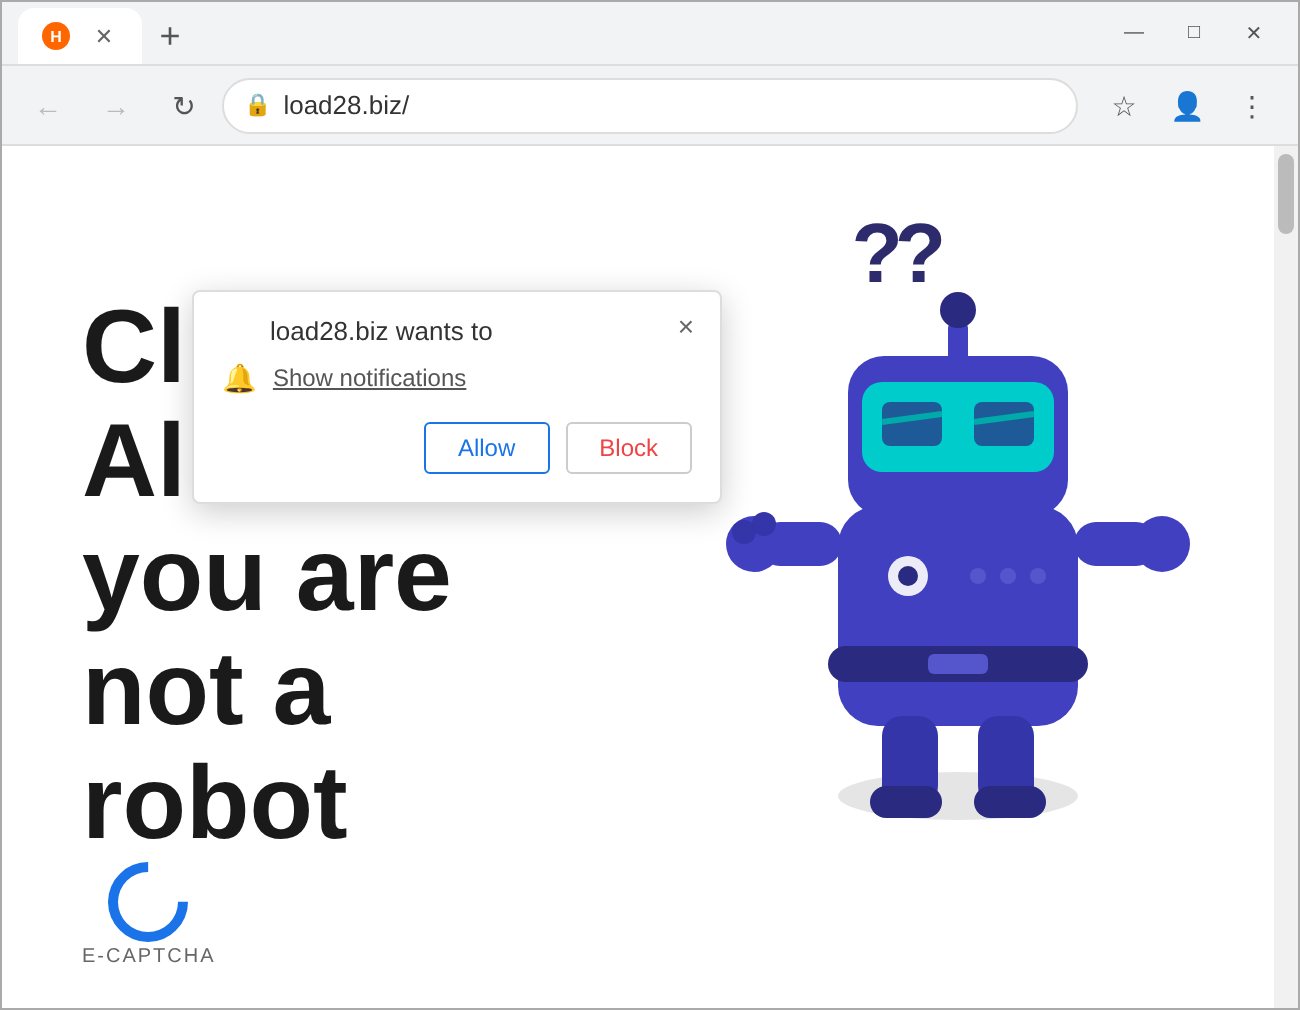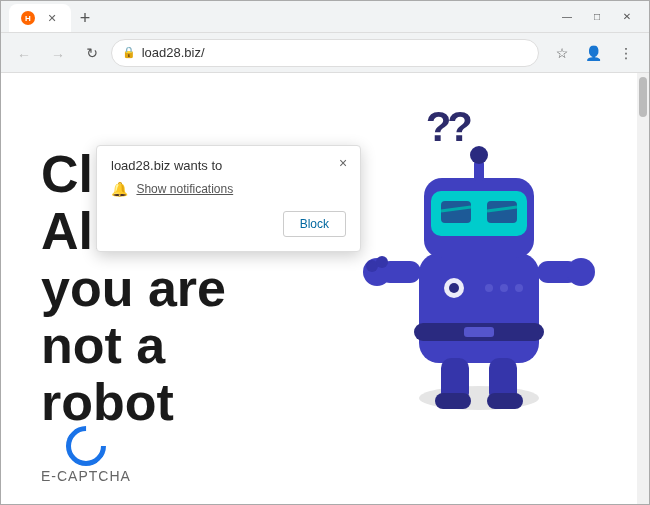--- a/index.html
+++ b/index.html
@@ -124,20 +124,21 @@
       display: flex; align-items: center; justify-content: center;
       font-size: 14px; color: #666;
       cursor: pointer;
       border-radius: 3px;
     }
     .popup-title {
       font-size: 13px;
       color: #333;
       font-weight: 400;
       margin-bottom: 8px;
+      margin-left: 24px;
     }
     .popup-notification-row {
       display: flex;
       align-items: center;
       gap: 8px;
       margin-bottom: 14px;
     }
     .bell-icon { font-size: 14px; color: #555; }
     .popup-notification-text {
       font-size: 12px;
@@ -149,21 +150,21 @@
       justify-content: flex-end;
       gap: 8px;
     }
     .popup-btn {
       padding: 5px 16px;
       font-size: 12px;
       border-radius: 3px;
       cursor: pointer;
       border: 1px solid #ccc;
       background: white;
-      color: #0369a1;
+      color: #ef4444;
     }
     .popup-btn.allow {
       border-color: #1a73e8;
       color: #1a73e8;
     }
 
     
     .content-area {
       flex: 1;
       background: white;
@@ -201,21 +202,21 @@
       gap: 2px;
     }
     .captcha-c {
       width: 40px; height: 40px;
       border: 5px solid #1a73e8;
       border-radius: 50%;
       border-right-color: transparent;
       transform: rotate(-45deg);
     }
     .captcha-text {
-      font-size: 14px;
+      font-size: 10px;
       color: #666;
       letter-spacing: 1px;
     }
 
     
     .scrollbar {
       position: absolute;
       right: 0;
       top: 0;
       width: 12px;
@@ -282,20 +283,21 @@
   <div class="content-area">
 
     <div class="notification-popup">
       <div class="popup-close">×</div>
       <div class="popup-title">load28.biz wants to</div>
       <div class="popup-notification-row">
         <span class="bell-icon">🔔</span>
         <span class="popup-notification-text">Show notifications</span>
       </div>
       <div class="popup-buttons">
+        <button class="popup-btn allow">Allow</button>
         <button class="popup-btn">Block</button>
       </div>
     </div>
 
     <div class="main-text">Click Allow if you are not a robot</div>
 
     <div class="robot-area">
       
       <div class="question-marks">??</div>
       <svg width="240" height="320" viewBox="0 0 240 320" xmlns="http://www.w3.org/2000/svg">

